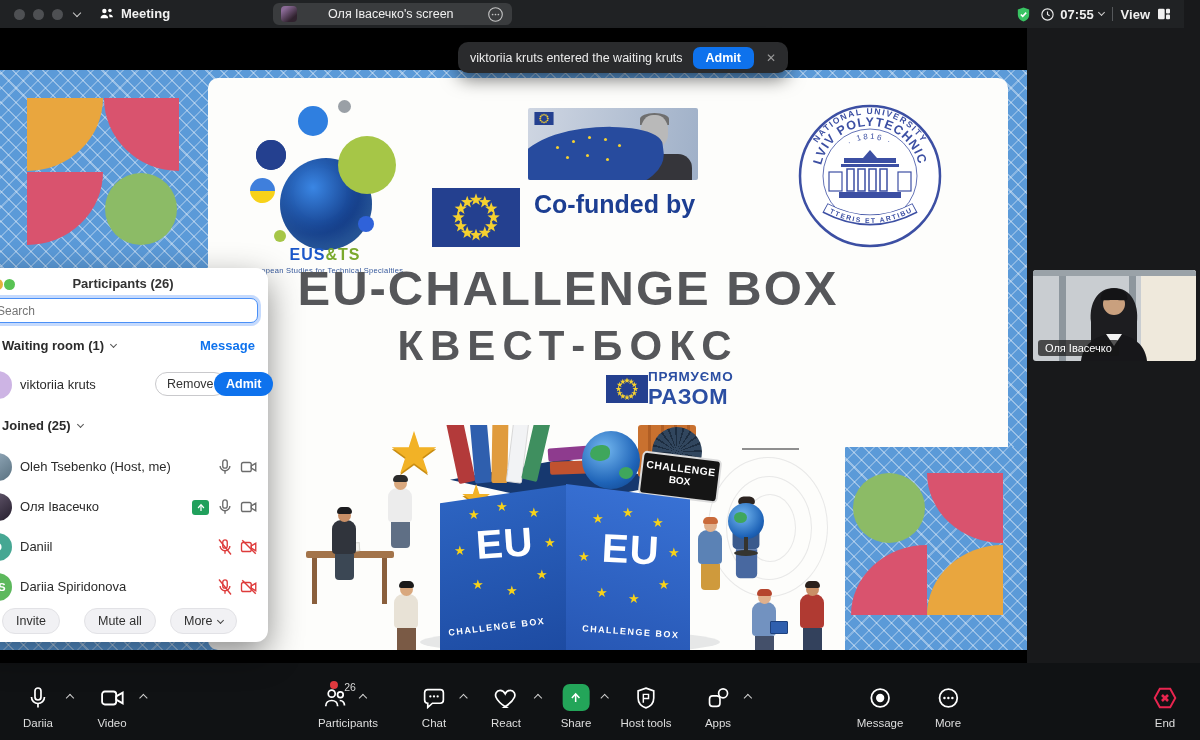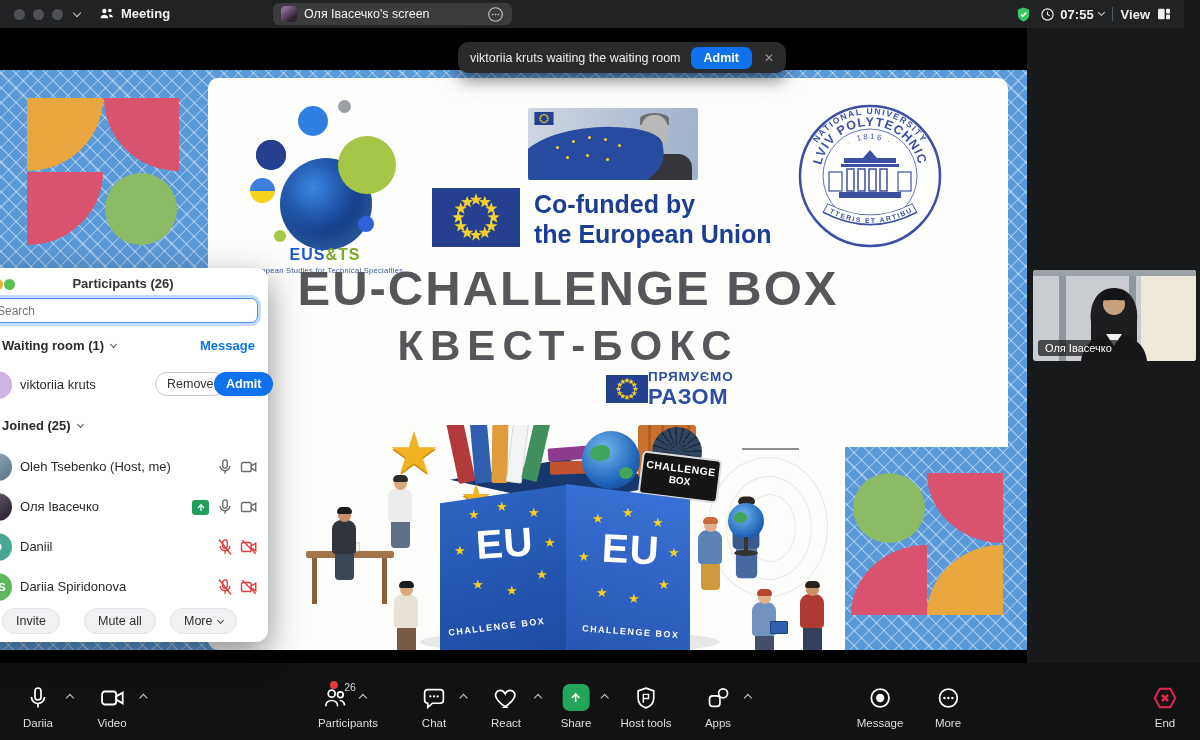--- a/index.html
+++ b/index.html
@@ -9,21 +9,21 @@
   
   .menubar{position:absolute;left:0;top:0;width:1184px;height:28px;background:#202224;color:#ececec;z-index:50;}
   .tdot{position:absolute;top:9px;width:11px;height:11px;border-radius:50%;background:#4e5053;}
   .chv{display:inline-block;width:6px;height:6px;border-right:1.6px solid currentColor;border-bottom:1.6px solid currentColor;}
   .chv.down{transform:rotate(45deg);}
   .chv.up{transform:rotate(-135deg);}
   .mb-chv{position:absolute;left:74px;top:10px;color:#c9c9c9;}
   .mb-meeting{position:absolute;left:98px;top:5px;display:flex;align-items:center;gap:6px;font-size:13px;font-weight:bold;color:#f2f2f2;}
   .spill{position:absolute;left:273px;top:3px;width:239px;height:22px;background:#3a3c3e;border-radius:6px;display:flex;align-items:center;gap:7px;padding:0 8px;font-size:12.5px;color:#f0f0f0;}
   .spill .pava{width:16px;height:16px;border-radius:4px;background:linear-gradient(140deg,#8a6a96 20%,#30222e 75%);flex:0 0 auto;}
-  .spill .ptext{flex:1;white-space:nowrap;overflow:hidden;}
+  .spill .ptext{flex:1;white-space:nowrap;overflow:hidden;margin-left:24px;}
   .mb-right{position:absolute;right:12px;top:0;height:28px;display:flex;align-items:center;gap:8px;font-size:13px;color:#f0f0f0;}
   .mb-div{width:1px;height:14px;background:#55585b;}
   .timebox{display:flex;align-items:center;gap:5px;font-weight:bold;}
   .viewbox{display:flex;align-items:center;gap:6px;font-weight:bold;}
 
   
   .share-bg{position:absolute;left:0;top:28px;width:1027px;height:635px;background:#000;}
   .slide{position:absolute;left:0;top:70px;width:1027px;height:580px;overflow:hidden;background:#5b9ad8;}
   .slide .bluepattern{position:absolute;inset:0;
     background-image:repeating-linear-gradient(45deg,transparent 0 9px,rgba(255,255,255,.38) 9px 10.5px),
@@ -265,21 +265,20 @@
       <svg class="chip" viewBox="0 0 30 20">
           <use href="#euflag"></use>
         </svg>
     </div>
 
     <svg class="cofund-flag" viewBox="0 0 30 20" preserveAspectRatio="none">
         <use href="#euflag"></use>
       </svg>
     <div class="cofund-text">
       <div>Co-funded by</div>
-      <div>the European Union</div>
     </div>
 
     <svg class="seal" viewBox="0 0 150 154">
       <circle cx="75" cy="78" r="70" fill="#fff" stroke="#3c4fa3" stroke-width="2.5"></circle>
       <circle cx="75" cy="78" r="47" fill="none" stroke="#3c4fa3" stroke-width="0.8"></circle>
       <defs>
         <path id="arcTop" d="M 13 78 A 62 62 0 0 1 137 78" fill="none"></path>
         <path id="arcMain" d="M 25 78 A 50 50 0 0 1 125 78" fill="none"></path>
         <path id="arcYear" d="M 38 78 A 37 37 0 0 1 112 78" fill="none"></path>
         <path id="arcMotto" d="M 33 114 Q 75 136 117 114" fill="none"></path>
@@ -430,21 +429,21 @@
     <div class="shape rcluster">
       <div class="bluepattern2"></div>
       <div class="shape sh-gr2 hatch"></div>
       <div class="shape sh-pk3 hatch"></div>
       <div class="shape sh-pk4 hatch"></div>
       <div class="shape sh-or2 hatch"></div>
     </div>
   </div>
 
   <div class="notif">
-    <span class="msg">viktoriia kruts  waiting the waiting room</span>
+    <span class="msg">viktoriia kruts  entered the waiting kruts</span>
     <button class="btn-admit">Admit</button>
     <span class="close">✕</span>
   </div>
 
   <div class="ppanel">
 
     <span class="pdot" style="left:14px;background:#e2b33c"></span>
     <span class="pdot" style="left:26px;background:#58c353"></span>
     <div class="ptitle">Participants (26)</div>
     <input class="psearch" type="text" placeholder="Search" style="">

